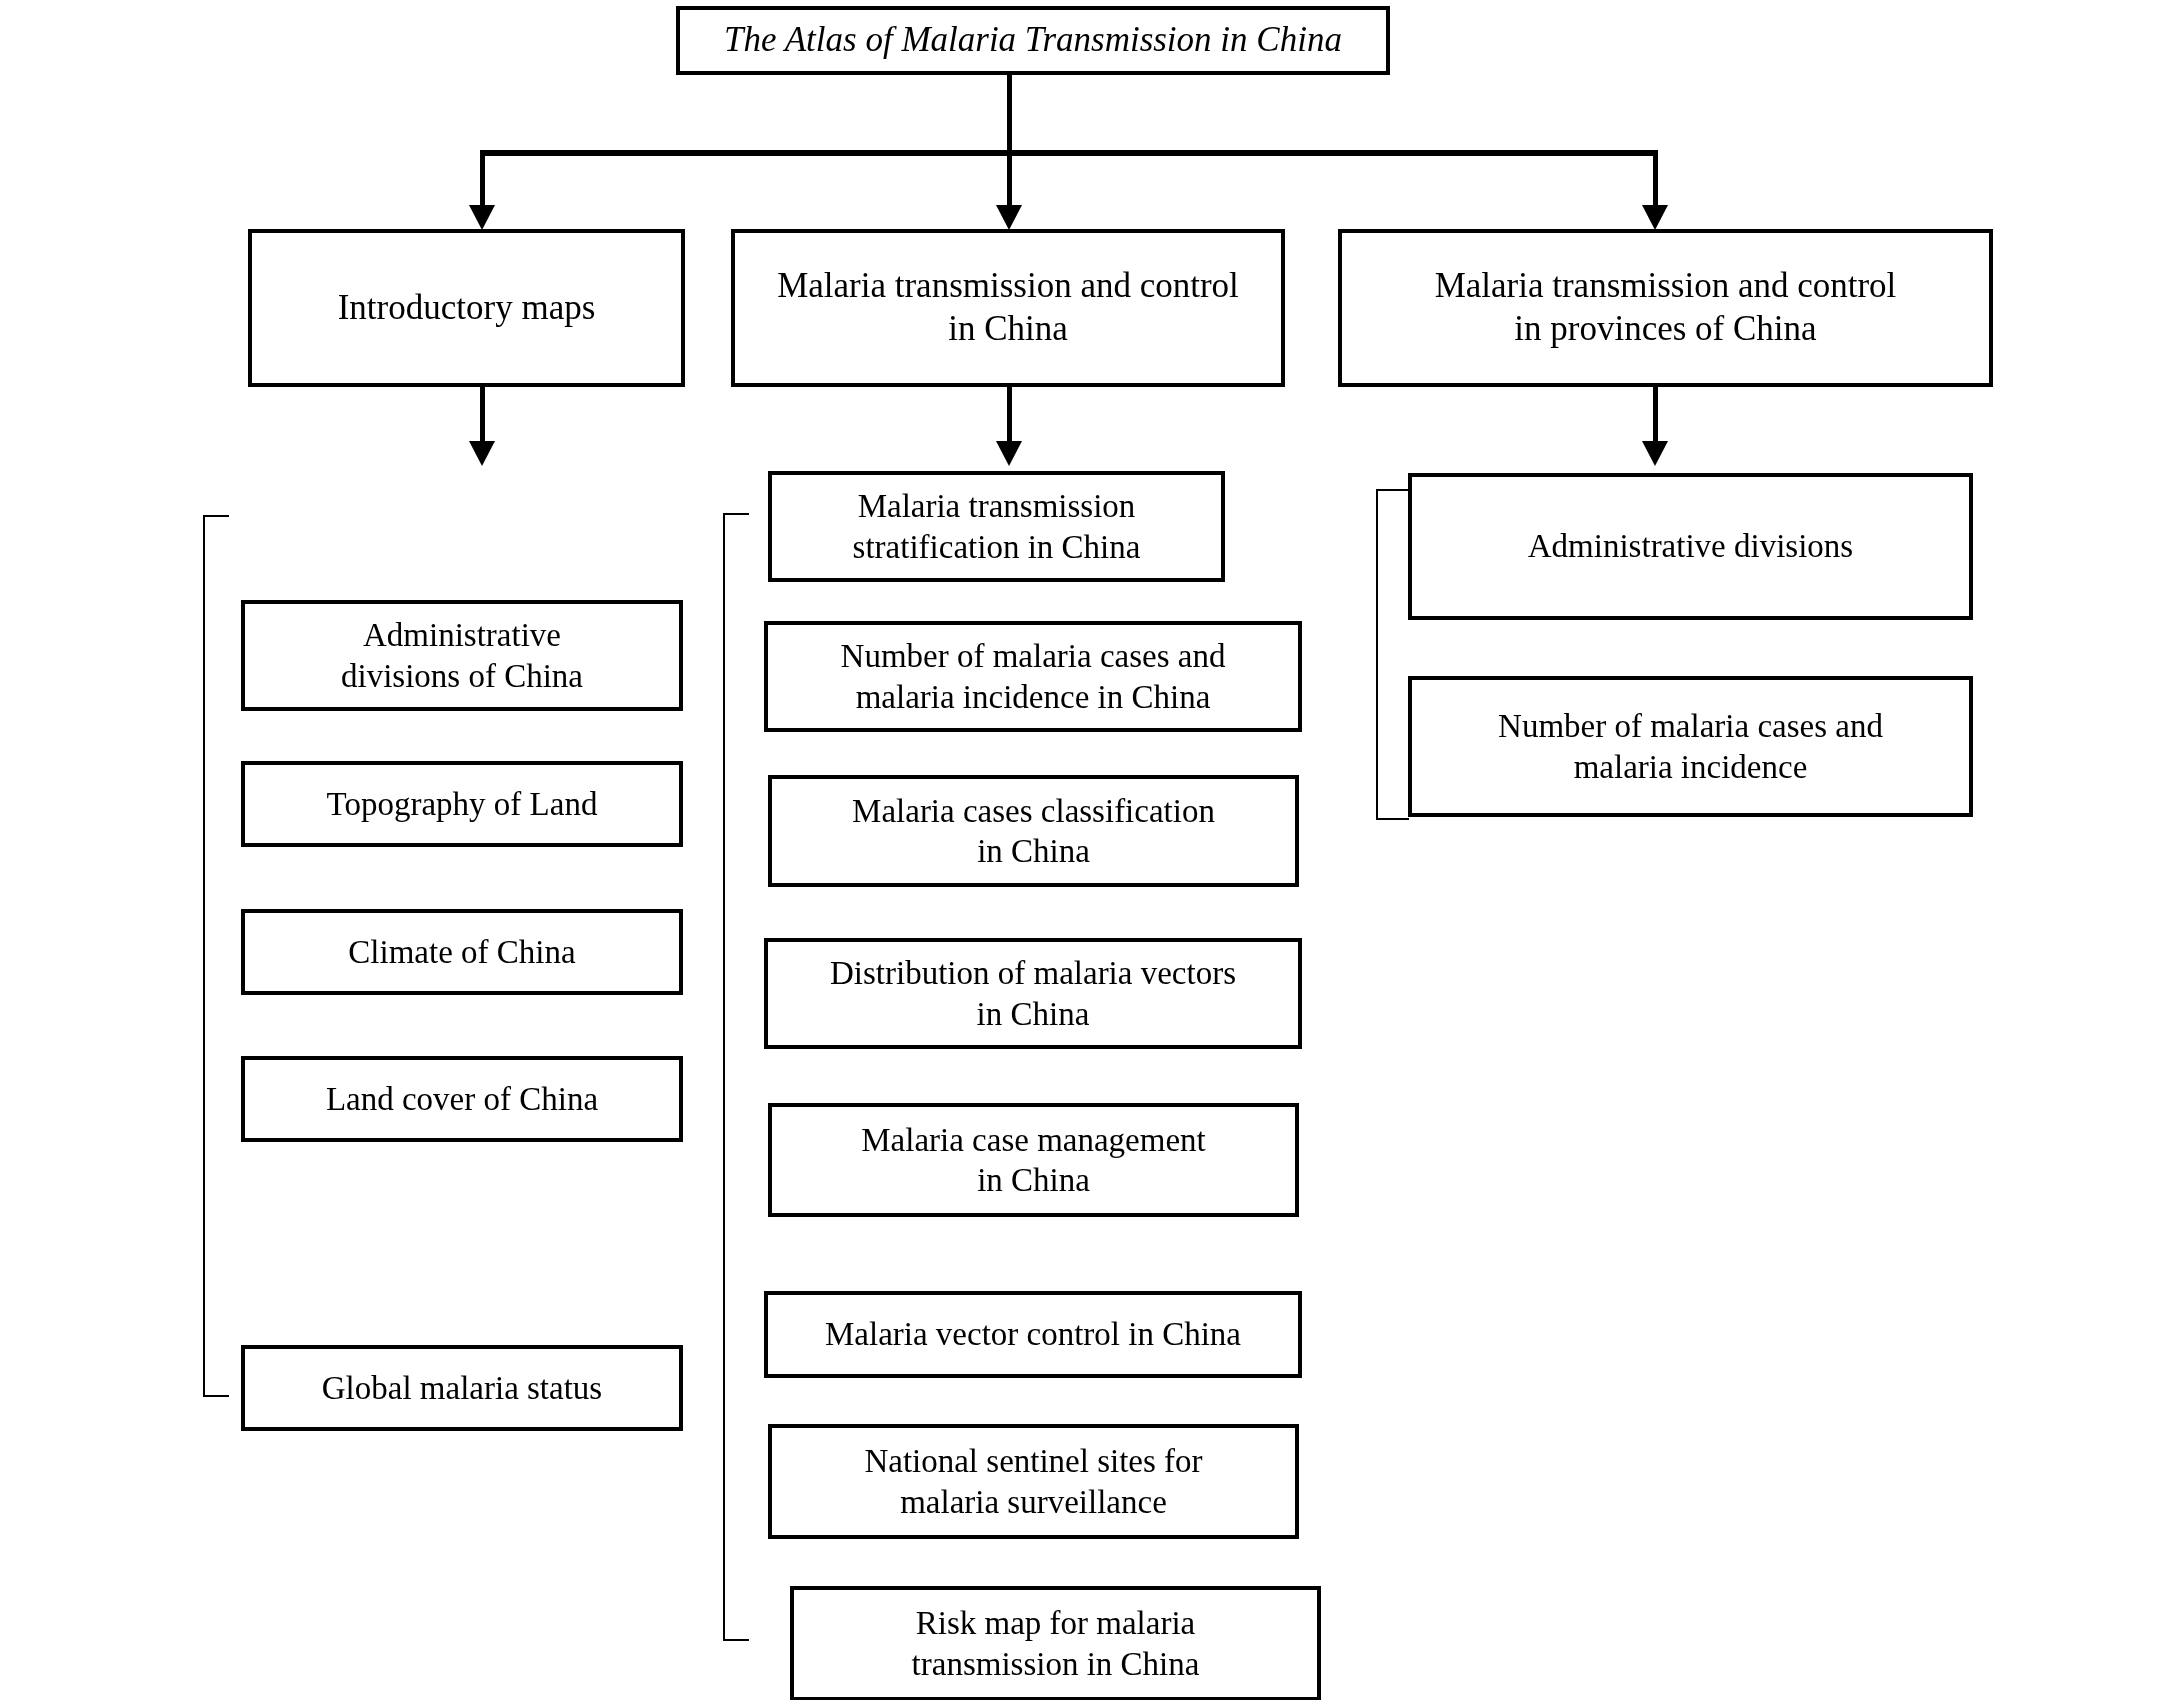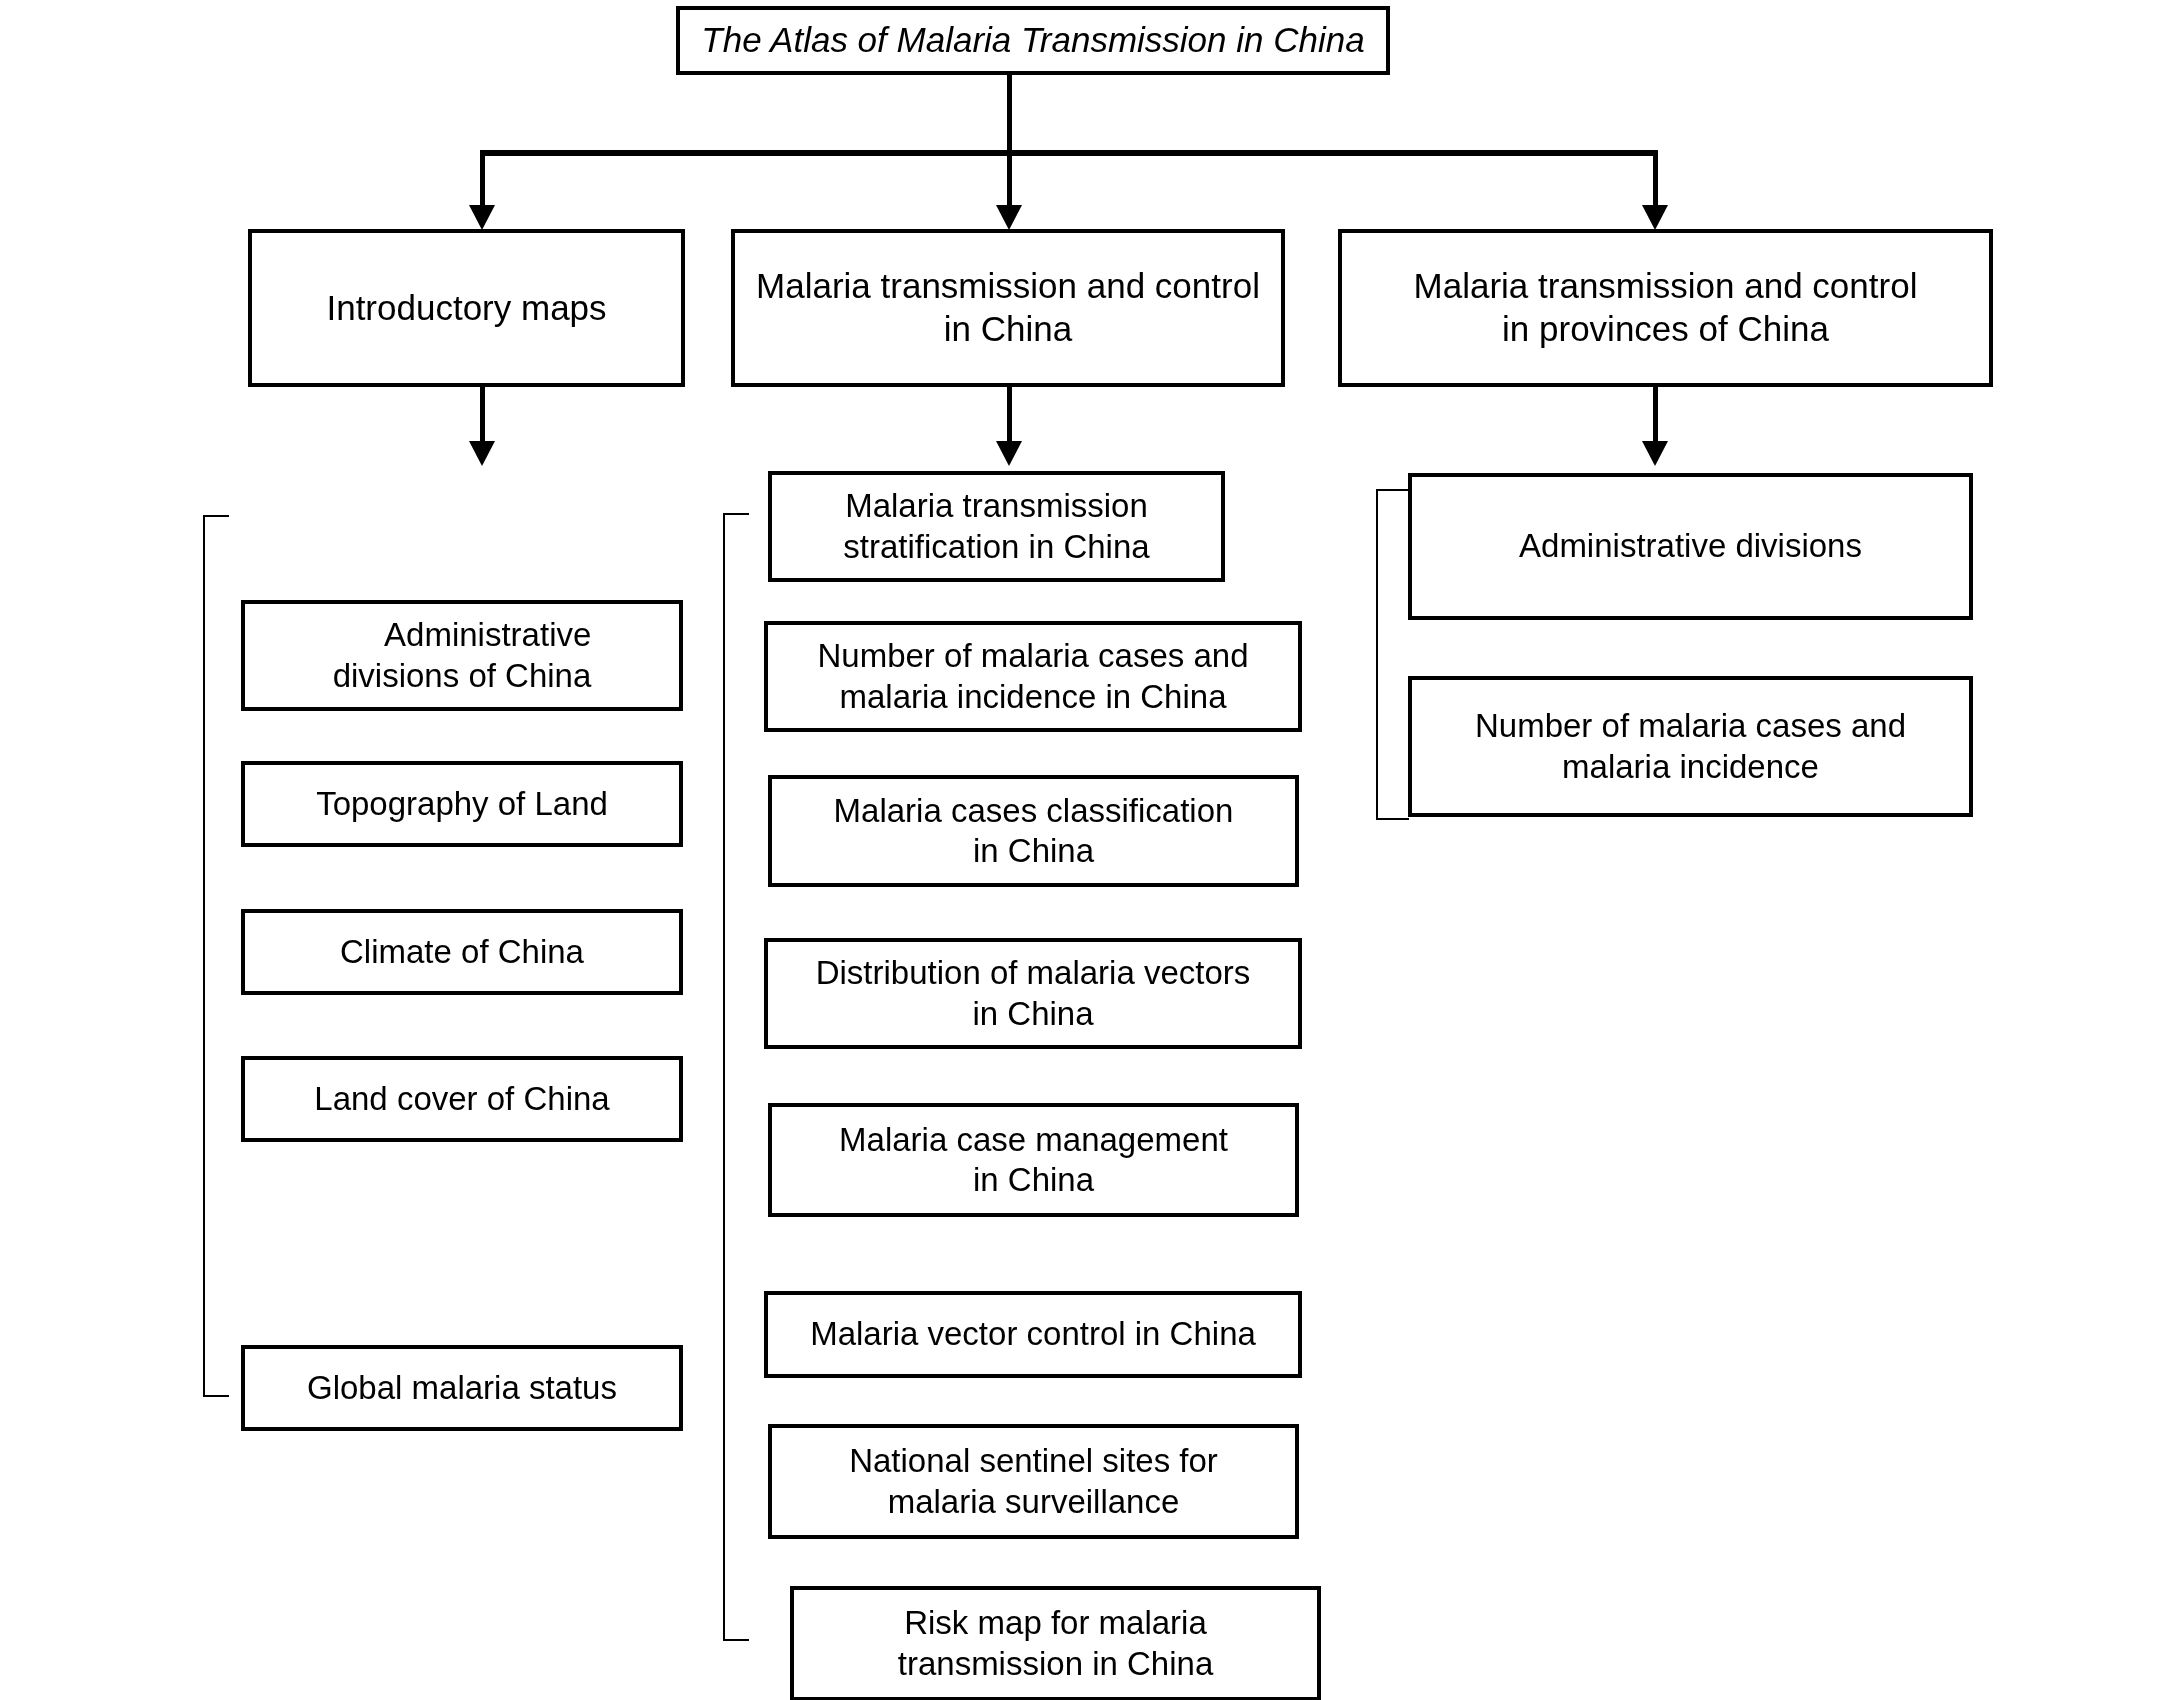--- a/index.html
+++ b/index.html
@@ -5,21 +5,21 @@
   html, body {
     margin: 0;
     padding: 0;
     background: #ffffff;
   }
   #canvas {
     position: relative;
     width: 2183px;
     height: 1701px;
     background: #ffffff;
-    font-family: Liberation Sans, sans-serif;
+    font-family: Liberation Serif, serif;
     color: #000000;
     overflow: hidden;
   }
   
   .node {
     position: absolute;
     box-sizing: border-box;
     border: 4.9px solid #000000;
     background: #ffffff;
     display: flex;
@@ -104,21 +104,21 @@
 
   <div class="vline" style="left:1007px; top:387px; height:61px;"></div>
   <div class="arrow" style="left:996px; top:441px;"></div>
 
   <div class="vline" style="left:1653px; top:387px; height:61px;"></div>
   <div class="arrow" style="left:1642px; top:441px;"></div>
 
   <div class="bracket" style="left:203px; top:515px; width:26px; height:882px;"></div>
 
 
-  <div class="node leaf thin" style="left:241px; top:600px; width:442px; height:111px;text-align:right;">Administrative
+  <div class="node leaf thin" style="left:241px; top:600px; width:442px; height:111px;">Administrative
 divisions of China</div>
 
   <div class="node leaf thin" style="left:241px; top:761px; width:442px; height:86px;">Topography of Land</div>
 
   <div class="node leaf thin" style="left:241px; top:909px; width:442px; height:86px;">Climate of China</div>
 
   <div class="node leaf thin" style="left:241px; top:1056px; width:442px; height:86px;">Land cover of China</div>
 
 
   <div class="node leaf thin" style="left:241px; top:1345px; width:442px; height:86px;">Global malaria status</div>

